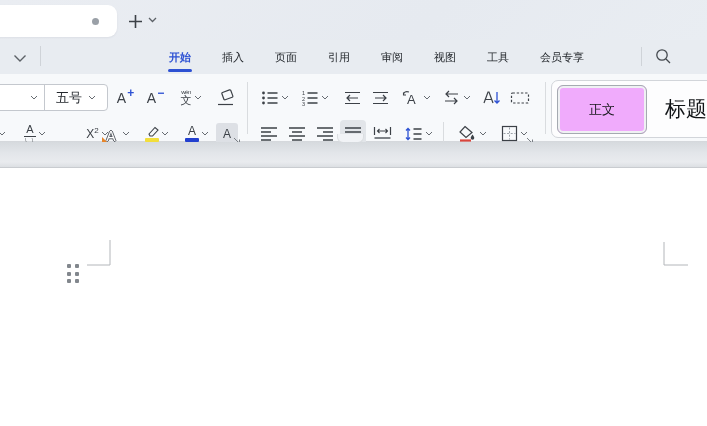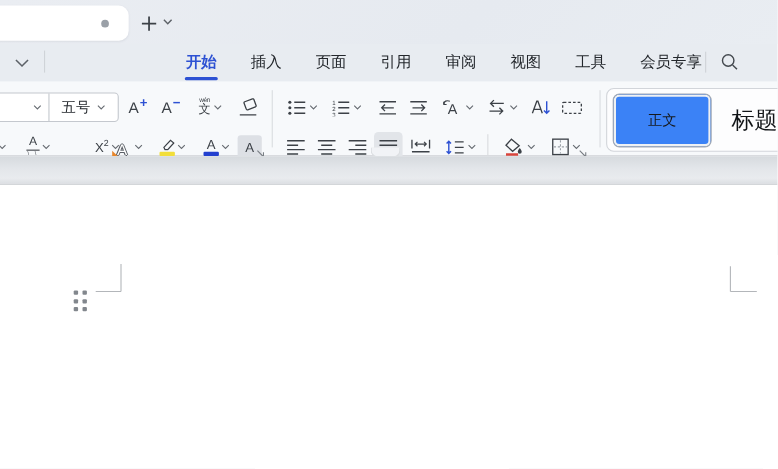--- a/index.html
+++ b/index.html
@@ -15,21 +15,21 @@
   .unsaved-dot { position:absolute; right:18px; top:13px; width:7px; height:7px; border-radius:50%; background:#9aa0a7; }
   .newtab-btn { position:absolute; left:124px; top:10px; width:22px; height:22px; border:none; background:transparent;
                 display:flex; align-items:center; justify-content:center; cursor:pointer; }
   .tab-chev { position:absolute; left:148px; top:15px; width:12px; height:10px; display:flex; align-items:center; cursor:pointer; }
 
   
   .ribbonrow { position:absolute; left:0; top:40px; width:707px; height:34px; }
   .collapse-chev { position:absolute; left:13px; top:9px; width:15px; height:12px; cursor:pointer; }
   .rr-sep { position:absolute; left:40px; top:6px; width:1px; height:20px; background:#cfd3d8; }
   .rtabs { position:absolute; left:168px; top:0; height:34px; display:flex; gap:29px; align-items:center; }
-  .rtab { font-size:14px; color:#23272c; cursor:pointer; position:relative; white-space:nowrap; padding:0 1px; }
+  .rtab { font-size:11px; color:#23272c; cursor:pointer; position:relative; white-space:nowrap; padding:0 1px; }
   .rtab.active { color:#2d51d3; font-weight:bold; }
   .rtab.active::after { content:""; position:absolute; left:0; right:0; bottom:-7px; height:3px; background:#2d51d3; border-radius:2px; }
   .rr-sep2 { position:absolute; left:641px; top:7px; width:1px; height:19px; background:#cfd3d8; }
   .search-btn { position:absolute; left:653px; top:8px; width:20px; height:20px; background:transparent; border:none; cursor:pointer; }
 
   
   .toolbar { position:absolute; left:0; top:74px; width:707px; height:68px; background:#f7f9fb; border-bottom:1px solid #d5d8dc;padding-left:36px; }
   .tb { position:absolute; height:27px; display:flex; align-items:center; justify-content:center; gap:2px;
         color:#3c4147; border-radius:4px; cursor:pointer; }
   .tb.selected { background:#e2e5e9; }
@@ -58,21 +58,21 @@
   .fx-a .outa { font-size:14px; line-height:1; color:#fff; text-shadow:-1px 0 #5a5f66,1px 0 #5a5f66,0 -1px #5a5f66,0 1px #5a5f66; }
   .fx-a .wedge { position:absolute; left:0; bottom:0; width:0; height:0; border-left:6px solid #e8862a; border-top:6px solid transparent; }
   .colorA { display:flex; flex-direction:column; align-items:center; line-height:1; gap:1px; }
   .colorA .a { font-size:12px; color:#3c4147; }
   .colorA .bar { width:14px; height:4px; border-radius:1px; }
   .shadeA { width:22px; height:22px; background:#dde0e5; border-radius:3px; display:flex; align-items:center; justify-content:center; font-size:12px; color:#3c4147; }
 
   
   .gallery { position:absolute; left:551px; top:6px; width:170px; height:58px; background:#fdfdfe;
              border:1px solid #d2d5da; border-radius:7px; }
-  .style-sel { position:absolute; left:5px; top:4px; width:90px; height:49px; background:#3b82f6;
+  .style-sel { position:absolute; left:5px; top:4px; width:90px; height:49px; background:#f0abfc;
                border:1px solid #a5aab1; border-radius:6px; box-shadow:0 0 0 2px #eff1f3 inset;
                display:flex; align-items:center; justify-content:center; font-size:13px; color:#16181b; cursor:pointer; }
   .style-title { position:absolute; left:101px; top:0; width:66px; height:56px; display:flex; align-items:center; justify-content:center;
                  font-family:"DejaVu Serif", serif; font-size:21px; color:#111417; cursor:pointer; }
   .pill { position:absolute; left:337px; top:60px; width:27px; height:9px; background:#f1f3f6;
           border:1px solid #dbdee1; border-top:none; border-radius:0 0 6px 6px; cursor:pointer; }
 
   
   .canvas { position:absolute; left:0; top:142px; width:707px; height:284px; background:#fff; }
   .band { position:absolute; left:0; top:0; width:707px; height:26px;

